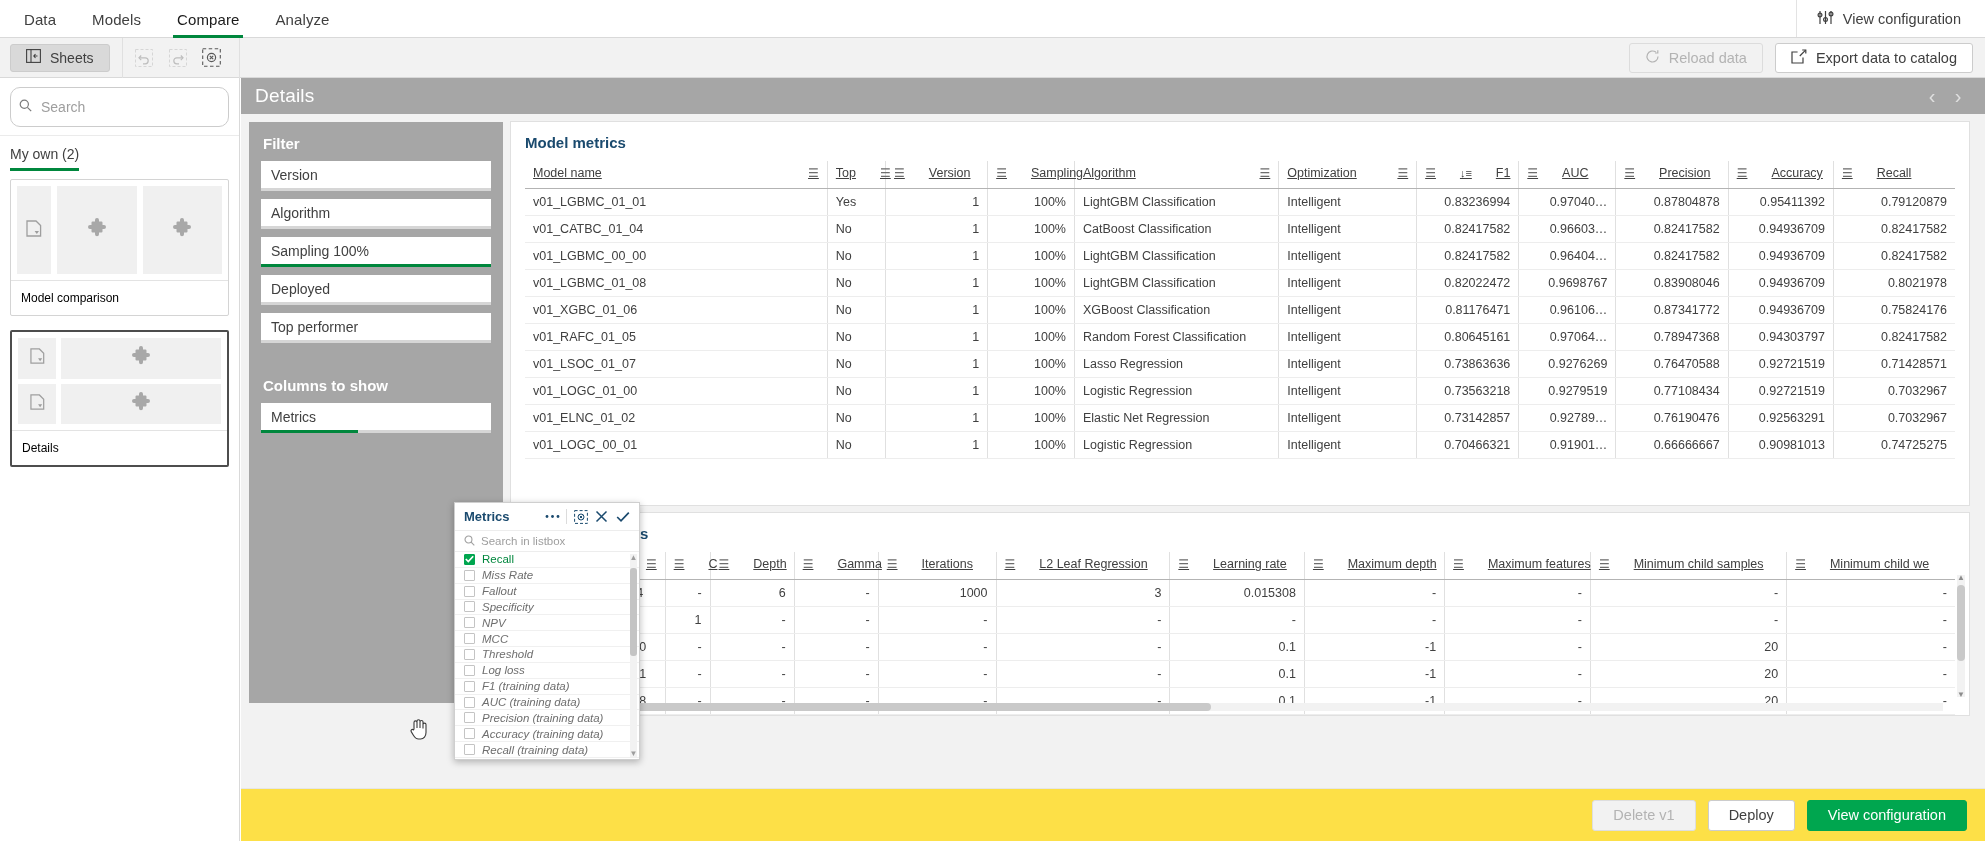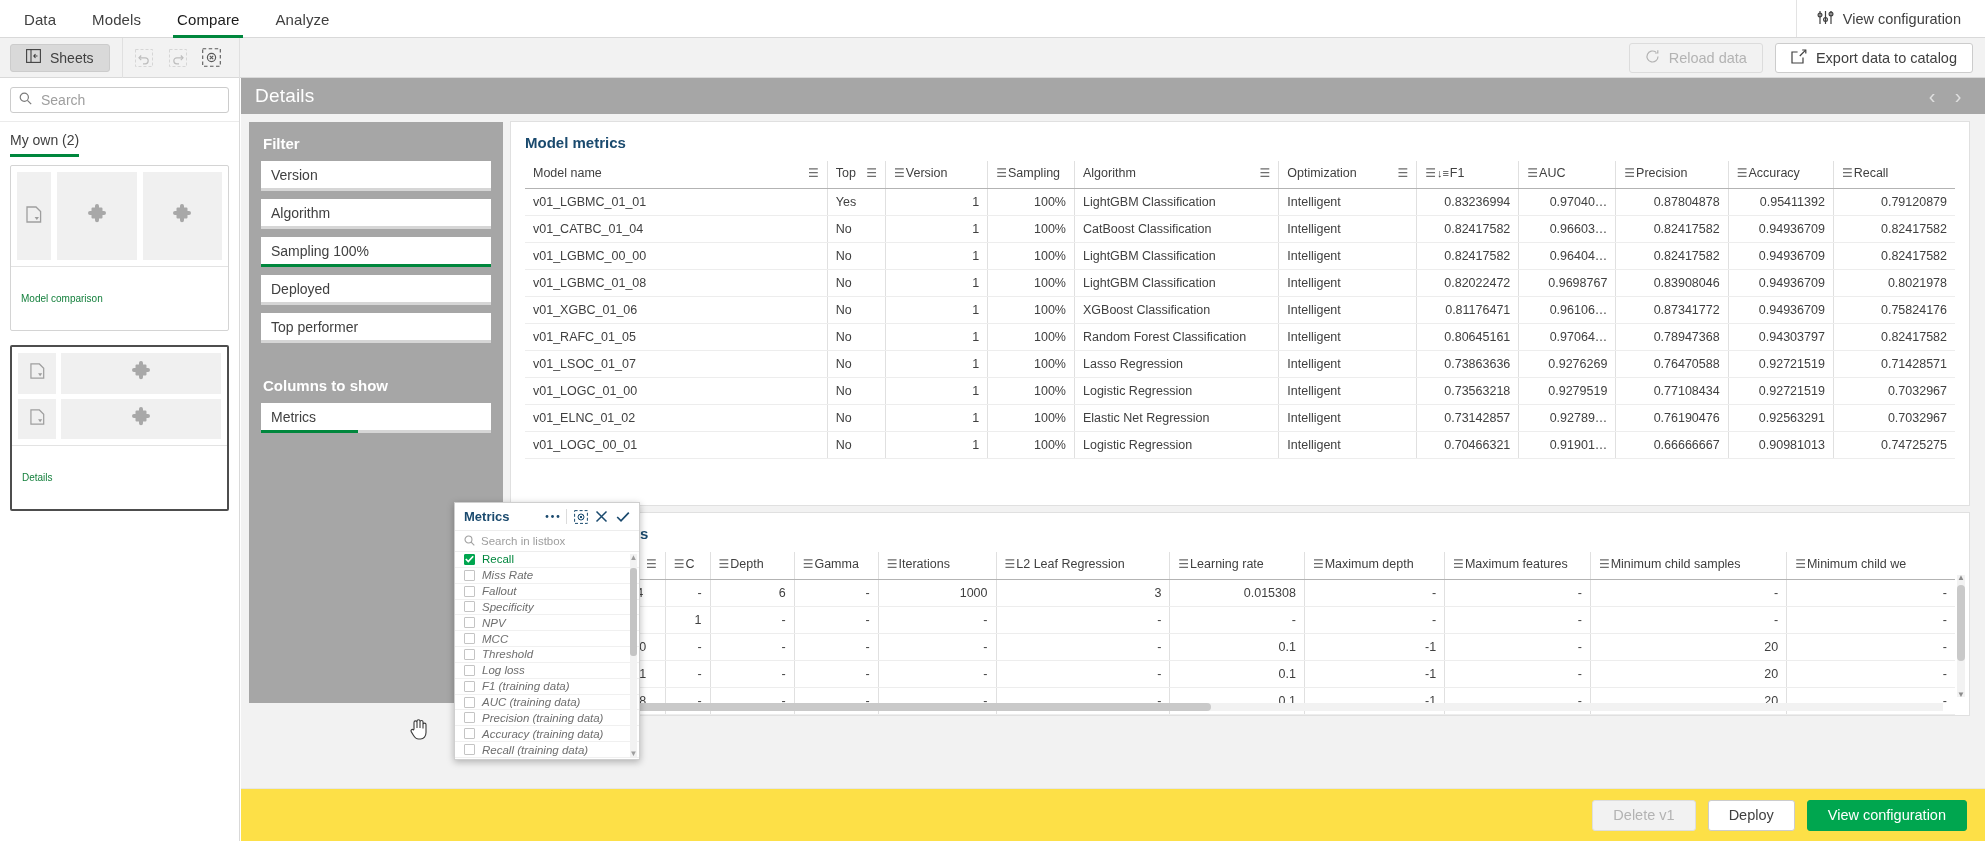--- a/index.html
+++ b/index.html
@@ -66,22 +66,22 @@
   .tb-btn.disabled { color: #b3b3b3; border-color: #dcdcdc; background: #f2f2f2; cursor: default; }
   .tb-btn.primary-outline { background: #ffffff; }
 
   
   .leftpanel {
     position: absolute; top: 78px; left: 0; width: 240px; height: 763px;
     background: #ffffff; border-right: 1px solid #d9d9d9;
   }
   .search-wrap { padding: 9px 10px 8px 10px; border-bottom: 1px solid #ebebeb; }
   .search-box {
-    display: flex; align-items: center; gap: 7px; height: 26px;
-    border: 1px solid #cccccc; border-radius: 3px; padding: 0 8px; background: #fff;
+    display: flex; align-items: center; gap: 7px; height: 40px;
+    border: 1px solid #cccccc; border-radius: 10px; padding: 0 8px; background: #fff;
   }
   .search-box input {
     border: none; outline: none; font-size: 14px; color: #404040;
     font-family: "Liberation Sans", sans-serif; width: 100%; background: transparent;
   }
   .search-box input::placeholder { color: #9e9e9e; }
   .myown-tab {
     position: relative; padding: 10px 0 9px 10px; font-size: 14px; color: #404040;
     display: inline-block; cursor: pointer;
   }
@@ -94,21 +94,21 @@
     margin-bottom: 14px; cursor: pointer;
   }
   .sheet-card.selected { border: 2px solid #4d4d4d; }
   .sheet-thumb { height: 100px; display: flex; gap: 6px; padding: 6px; }
   .sheet-thumb-col { background: #f0f0f0; display: flex; align-items: center; justify-content: center; }
   .sheet-thumb2 { height: 98px; display: flex; gap: 5px; padding: 6px; }
   .thumb-left-col { width: 38px; display: flex; flex-direction: column; gap: 5px; }
   .thumb-right-col { flex: 1; display: flex; flex-direction: column; gap: 5px; }
   .thumb-cell { background: #f0f0f0; flex: 1; display: flex; align-items: center; justify-content: center; }
   .sheet-title {
-    border-top: 1px solid #e3e3e3; padding: 26px 10px; font-size: 10px; color: #15803d;
+    border-top: 1px solid #e3e3e3; padding: 10px 10px; font-size: 12px; color: #000000;
   }
   .puzzle { color: #b0b0b0; }
 
   
   .main {
     position: absolute; top: 78px; left: 241px; width: 1744px; height: 763px;
     background: #f2f2f2;
   }
   .sheet-header {
     height: 36px; background: #a6a6a6; display: flex; align-items: center;
@@ -182,21 +182,21 @@
   .obj-table {
     position: absolute; background: #ffffff; box-shadow: 0 0 0 1px #e0e0e0;
   }
   .obj-title { font-size: 15px; font-weight: bold; color: #1a4a6e; padding: 12px 14px 10px 14px; }
   .tbl { width: 100%; border-collapse: collapse; table-layout: fixed; }
   .tbl th {
     font-size: 12.5px; font-weight: normal; color: #404040; text-align: left;
     padding: 5px 8px 8px 8px; border-bottom: 1px solid #b3b3b3; vertical-align: bottom;
     white-space: nowrap; position: relative;
   }
-  .tbl th .th-in { display: flex; align-items: center; gap: 1px; }
+  .tbl th .th-in { display: flex; align-items: center; gap: 24px; text-decoration: underline; }
   .tbl th.numhdr .th-in { justify-content: flex-start; }
   .tbl td {
     font-size: 12.5px; color: #404040; padding: 6px 8px;
     border-bottom: 1px solid #ededed; white-space: nowrap; overflow: hidden;
     text-overflow: ellipsis;
   }
   .tbl td.right { text-align: right; }
   .colsep { border-left: 1px solid #e0e0e0; }
   .hmenu { color: #6e6e6e; font-size: 12px; line-height: 1; letter-spacing: 0; }
   .sortic { color: #404040; font-size: 11px; }

